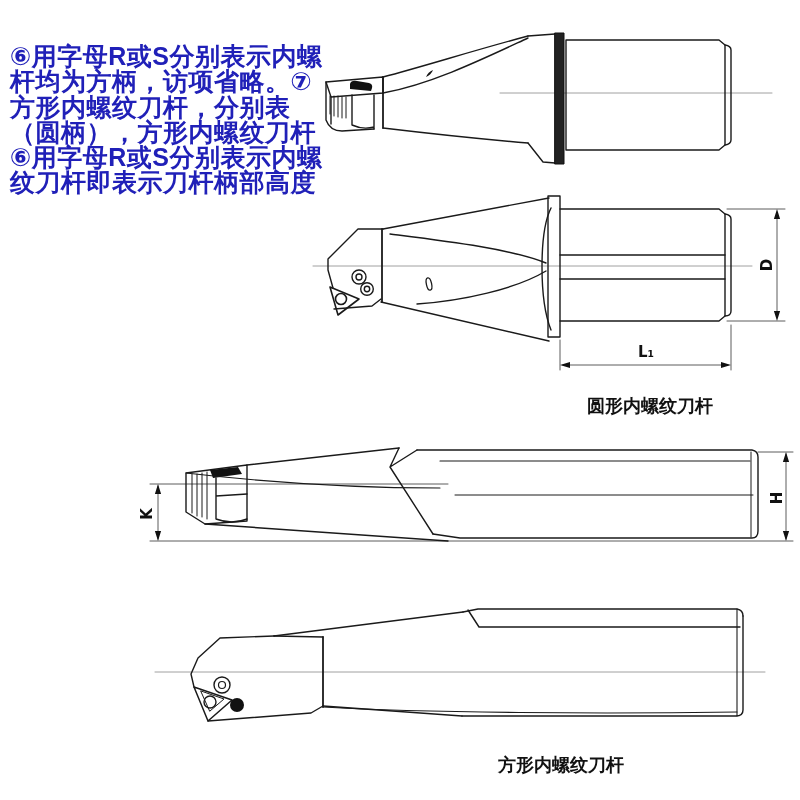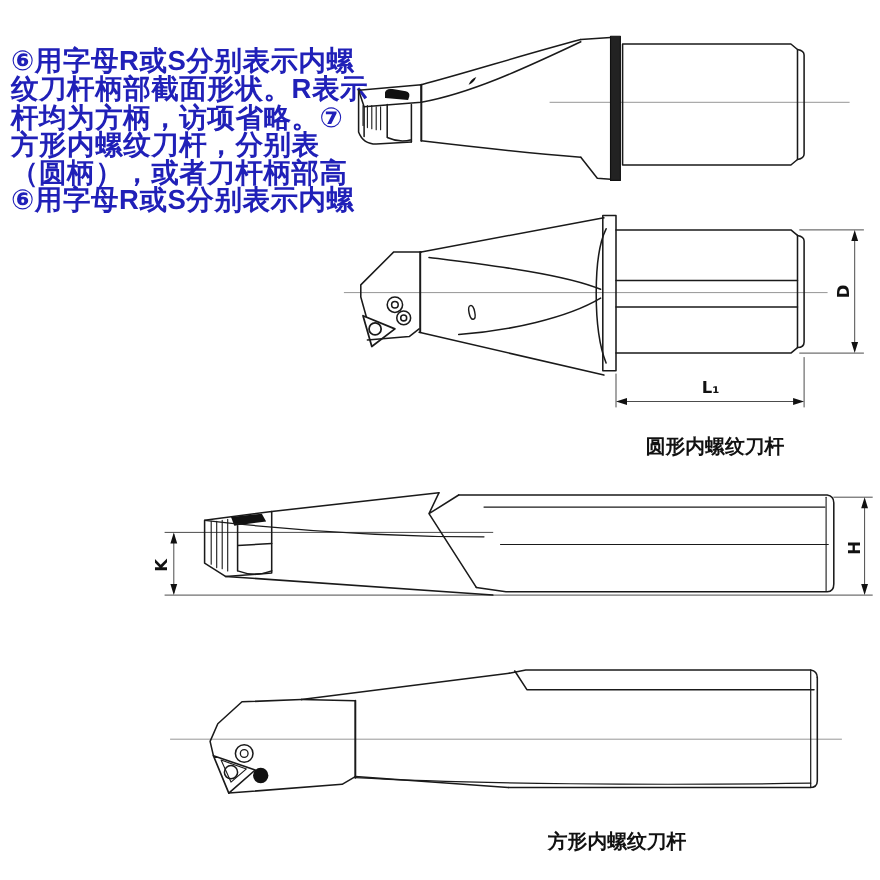--- a/index.html
+++ b/index.html
@@ -28,25 +28,25 @@
   text.dim{
     font-family:"DejaVu Sans","Liberation Sans",sans-serif;
     font-size:15px;font-weight:bold;fill:#111;stroke:none;
   }
 </style>
 </head>
 <body>
 
 <div class="note">
   <div>⑥用字母R或S分别表示内螺</div>
-  <div>纹刀杆柄部截面形状。R表示</div>
   <div>杆均为方柄，访项省略。⑦</div>
   <div>方形内螺纹刀杆，分别表</div>
-  <div>（圆柄），或者刀杆柄部高</div>
+  <div>（圆柄），方形内螺纹刀杆</div>
   <div>⑥用字母R或S分别表示内螺</div>
+  <div>纹刀杆即表示刀杆柄部高度</div>
 </div>
 
 <svg class="drawings" width="800" height="800" viewBox="0 0 800 800">
 
   <g stroke="#1a1a1a" fill="none" stroke-width="1.4" stroke-linejoin="round" stroke-linecap="round">
     <line x1="500" y1="93" x2="772" y2="93" stroke="#888" stroke-width="0.8"></line>
 
     <path d="M326,82 L383,77 L383,93 L331,97 Z"></path>
     <path d="M326,82 L326,120 Q330,131 342,131 L374,129"></path>
     <path d="M331,97 L331,124"></path>

